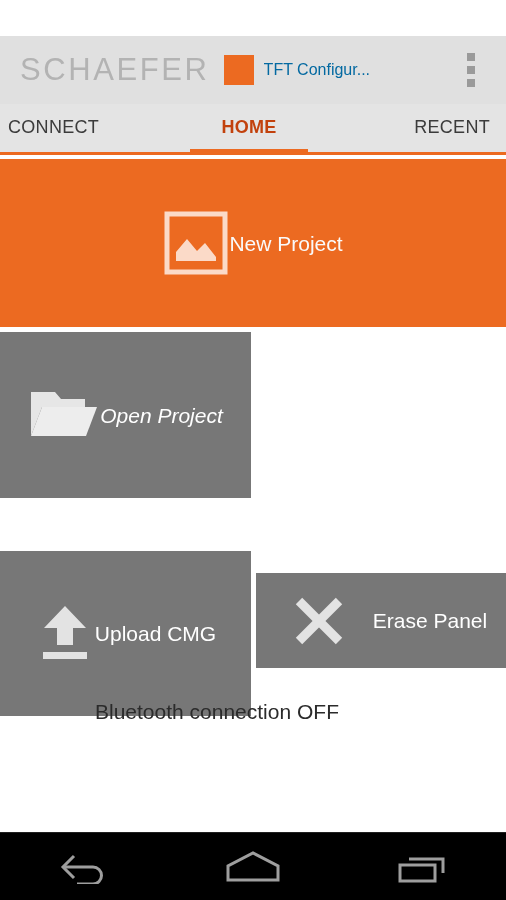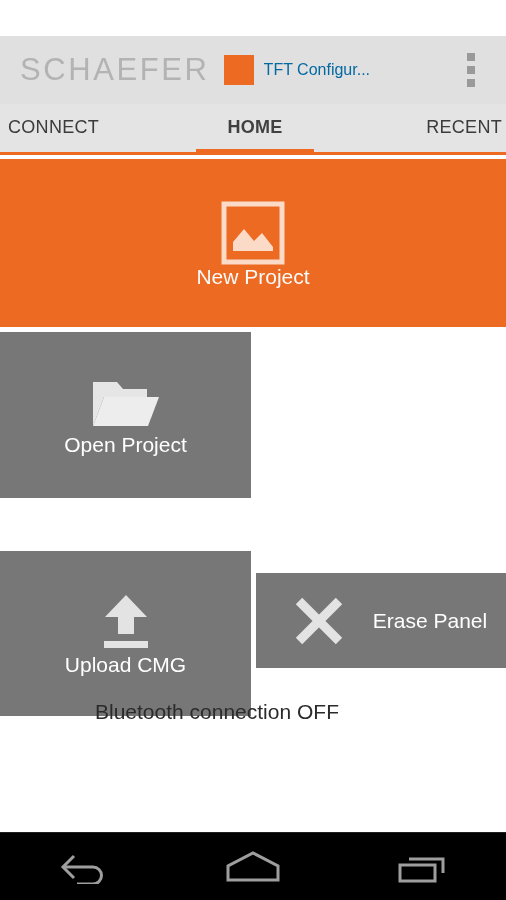--- a/index.html
+++ b/index.html
@@ -46,41 +46,41 @@
     position:absolute; top:104px; left:0; width:506px; height:51px;
     background:#e4e4e4; display:flex; align-items:center;
     border-bottom:3px solid #ec6a21;
   }
   .tab{
     flex:1; text-align:center; font-size:18px; color:#3b3b3b;
     height:51px; line-height:48px; position:relative; cursor:pointer;
     letter-spacing:.3px;
   }
   .tab.left{ text-align:left; padding-left:8px; }
-  .tab.right{ text-align:right; padding-right:4px; }
-  .tab.active{ color:#404040; font-weight:bold; }
+  .tab.right{ text-align:right; padding-right:16px; }
+  .tab.active{ color:#c2410c; font-weight:bold; }
   .tab.active:after{
     content:""; position:absolute; left:50%; transform:translateX(-50%);
     bottom:0; width:118px; height:5px; background:#ec6a21;
   }
 
   
   .grid{ position:absolute; top:159px; left:0; width:506px; height:509px; background:#ffffff;}
 
   .tile{ position:absolute; background:#777777; cursor:pointer; overflow:hidden; }
   .tile.orange{ background:#ec6a21; }
 
   .tile-new   { left:0;   top:0;   width:506px; height:168px; }
-  .tile-open  { left:0;   top:173px; width:251px; height:166px; }
+  .tile-open  { left:0;   top:173px; width:251px; height:166px;font-style:italic; }
   .tile-sync  { left:256px; top:173px; width:250px; height:236px; }
   .tile-upload{ left:0;   top:344px; width:251px; height:165px;margin-top:48px; }
   .tile-erase { left:256px; top:414px; width:250px; height:95px;padding-left:16px; }
 
   .tile-inner{
-    width:100%; height:100%; display:flex; flex-direction:column;
+    width:100%; height:100%; display:flex; 
     align-items:center; justify-content:center; 
   }
   .tile-inner.row{ flex-direction:row; gap:26px; }
 
   .tile-label{ color:#ffffff; font-size:21px; line-height:1; white-space:nowrap; }
   .tile-label.ondark{ color:#fafafa; }
 
   
   .btstatus{
     position:absolute; top:700px; left:0; width:434px;

